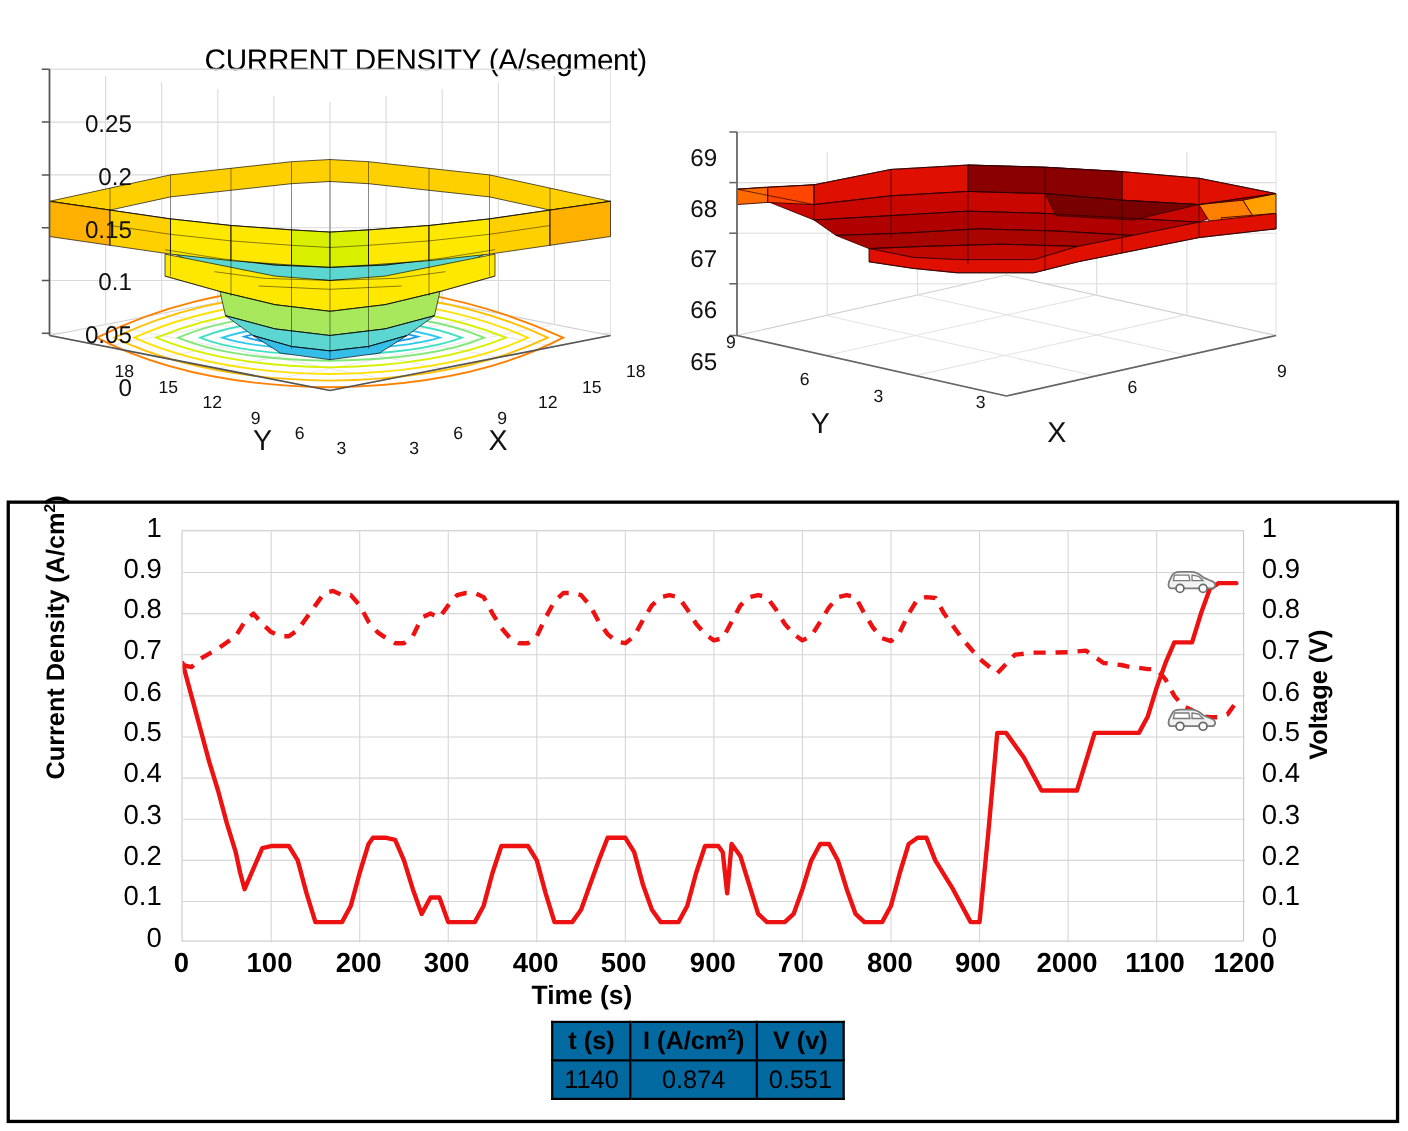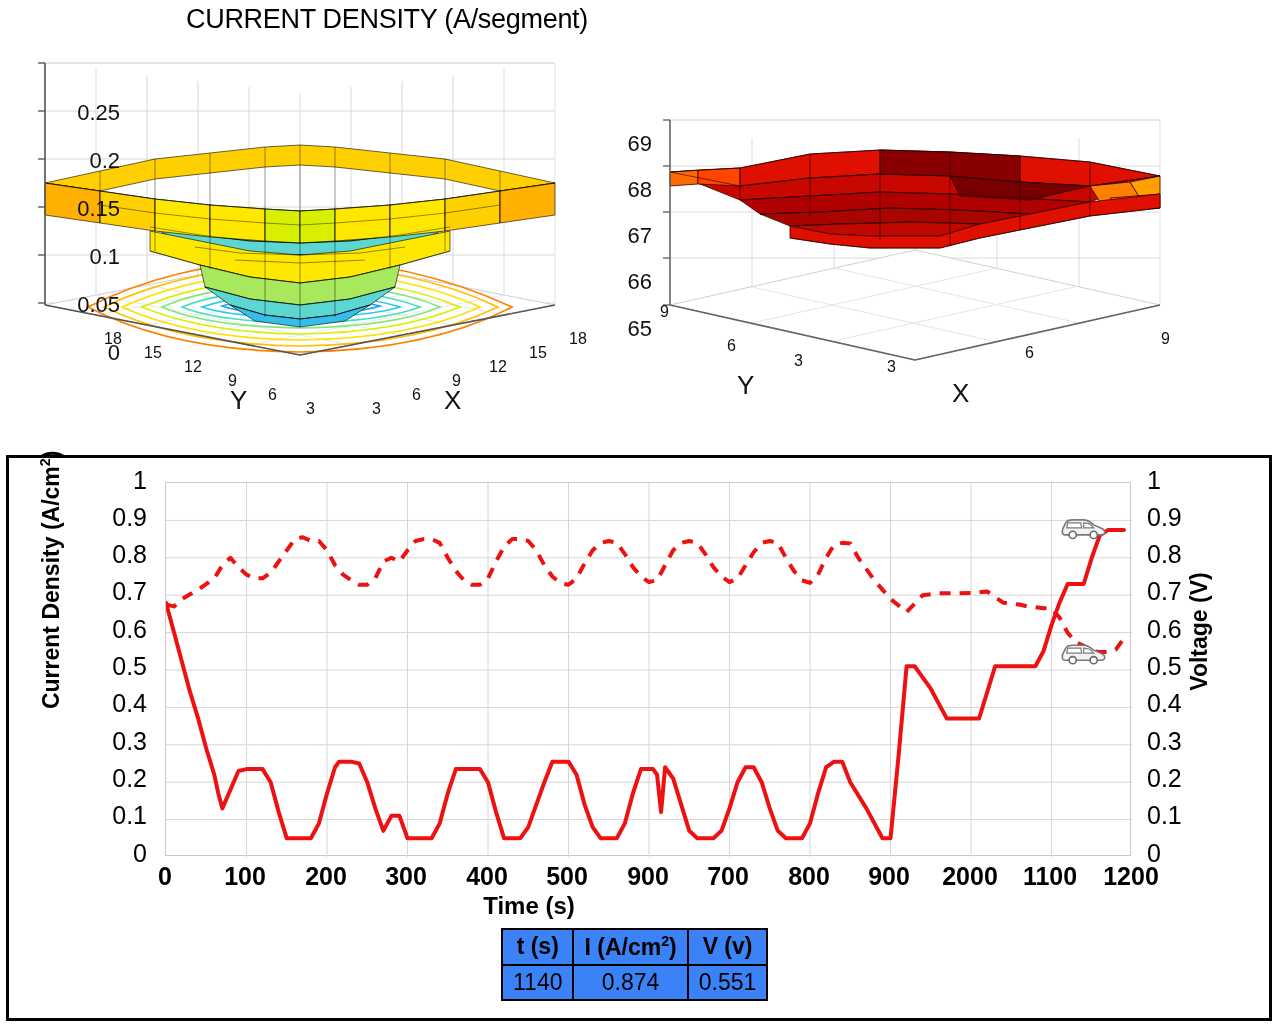--- a/index.html
+++ b/index.html
@@ -24,21 +24,21 @@
   .plot3d-title {
     position: absolute;
     top: 4px;
     font-size: 27px;
     font-family: "Liberation Sans", sans-serif;
     font-weight: 400;
     color: #000;
     letter-spacing: -0.3px;
     white-space: nowrap;
   }
-  #title-current { left: 186px; }
+  #title-current { left: 186px; margin-top: 36px; }
   #title-temp    { left: 734px; }
 
   .surface-svg { position: absolute; }
 
   .ax3-label {
     position: absolute;
     font-size: 26px;
     font-weight: 400;
     color: #111;
     font-family: "Liberation Sans", sans-serif;
@@ -146,21 +146,21 @@
     border-collapse: collapse;
     font-family: "Liberation Sans", sans-serif;
   }
   #data-table td, #data-table th {
     border: 2px solid #000;
     padding: 3px 10px;
     font-size: 23px;
     font-weight: bold;
     text-align: center;
     color: #000;
-    background: #3b82f6;
+    background: #0369a1;
   }
   #data-table td.val { font-weight: normal; }
 </style>
 </head>
 <body>
 
 <div id="top-row">
 
   <div class="plot3d-title" id="title-current">CURRENT DENSITY (A/segment)</div>
 

